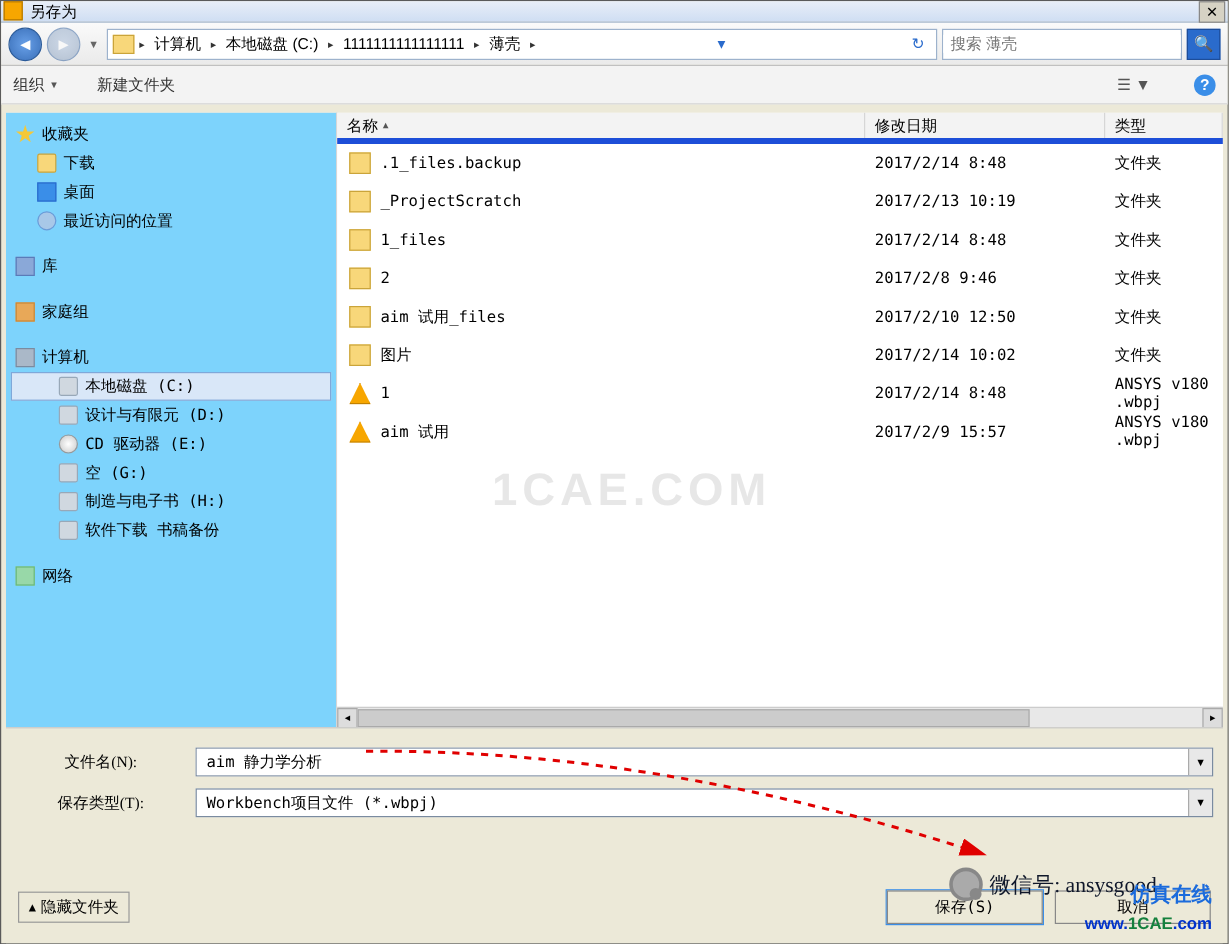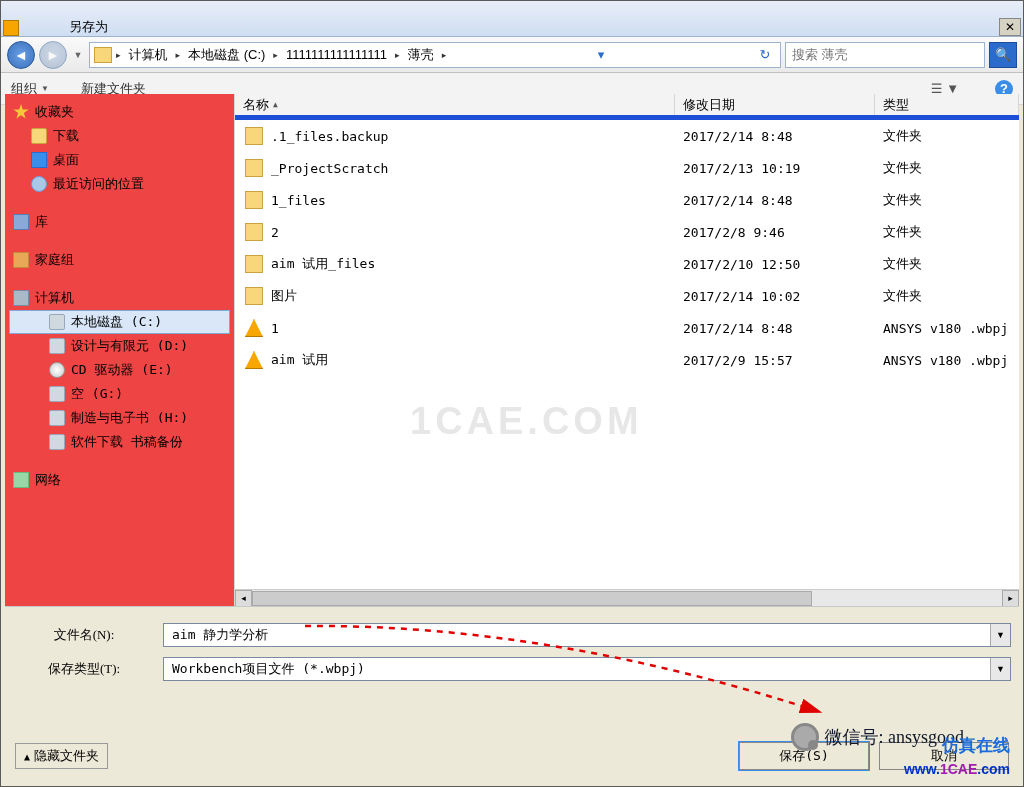--- a/index.html
+++ b/index.html
@@ -15,27 +15,26 @@
 .dialog {
   position: absolute;
   left: 0; top: 0;
   width: 1024px;
   height: 787px;
   background: #ece9d8;
   border: 1px solid #5a5a5a;
 }
 
 .titlebar {
-  height: 36px;
+  height: 18px;
   background: linear-gradient(#e8eef8,#cfdef3);
   border-bottom: 1px solid #9db2cc;
   display: flex;
-  align-items: flex-end;
+  align-items: flex-start;
   padding: 0 2px;
-  gap: 44px;
 }
 .titlebar .app-ico {
   width: 16px; height: 16px;
   background: #f7a600;
   border: 1px solid #b57800;
   margin-right: 6px;
 }
 .titlebar .title-text {
   flex: 1;
   font-size: 13px;
@@ -140,22 +139,22 @@
   background:#3a8ee8;color:#fff;display:flex;align-items:center;justify-content:center;font-weight:bold;
 }
 
 .main {
   position: absolute;
   top: 93px; left: 4px; right: 4px; bottom: 180px;
   display: flex;
   background: #fff;
 }
 .sidebar {
-  width: 230px;
-  background: #ef4444;
+  width: 276px;
+  background: #7dd3fc;
   border-right: 1px solid #d6d6d6;
   overflow-y: auto;
   padding: 6px 4px;
 }
 .tree-item {
   display:flex; align-items:center; gap:6px;
   padding: 3px 4px;
   cursor:pointer;
   font-family: "SimSun", monospace;
 }
@@ -255,32 +254,32 @@
 .hidebtn .arr{font-size:10px;}
 .mainbtn{
   width:130px;height:28px;background:#ece9d8;border:1px solid #888;
   display:flex;align-items:center;justify-content:center;cursor:pointer;margin-left:10px;
   font-family:"SimSun",monospace;
 }
 .mainbtn.primary{box-shadow:0 0 0 1px #3a8ee8;justify-content:center;}
 
 
 .wm-center{
-  position:absolute;top:400px;left:410px;color:rgba(120,120,120,.18);font-size:38px;font-weight:bold;letter-spacing:4px;pointer-events:none;
+  position:absolute;top:388px;left:410px;color:rgba(120,120,120,.18);font-size:38px;font-weight:bold;letter-spacing:4px;pointer-events:none;
 }
 .arrow-svg{position:absolute;pointer-events:none;}
 .wechat{
   position:absolute;right:60px;bottom:36px;display:flex;align-items:center;gap:6px;pointer-events:none;
 }
 .wc-ico{width:28px;height:28px;border-radius:14px;background:#aaa;border:3px solid #888;position:relative;}
 .wc-ico::after{content:'';position:absolute;right:-2px;bottom:-2px;width:10px;height:10px;border-radius:5px;background:#888;}
 .wc-text{color:#0f172a;font-size:18px;font-family:"Microsoft YaHei";}
 .brand1{position:absolute;right:14px;bottom:30px;color:#1b6bdc;font-weight:bold;font-size:17px;font-family:"SimHei";pointer-events:none;}
 .brand2{position:absolute;right:14px;bottom:10px;font-size:14px;font-weight:bold;pointer-events:none;}
-.brand2 .b{color:#0033cc;} .brand2 .r{color:#a21caf;}
+.brand2 .b{color:#0033cc;} .brand2 .r{color:#15803d;}
 </style>
 </head>
 <body>
 
 <div class="dialog">
 
   <div class="titlebar">
     <div class="app-ico"></div>
     <div class="title-text">另存为</div>
     <div class="close-btn">✕</div>

